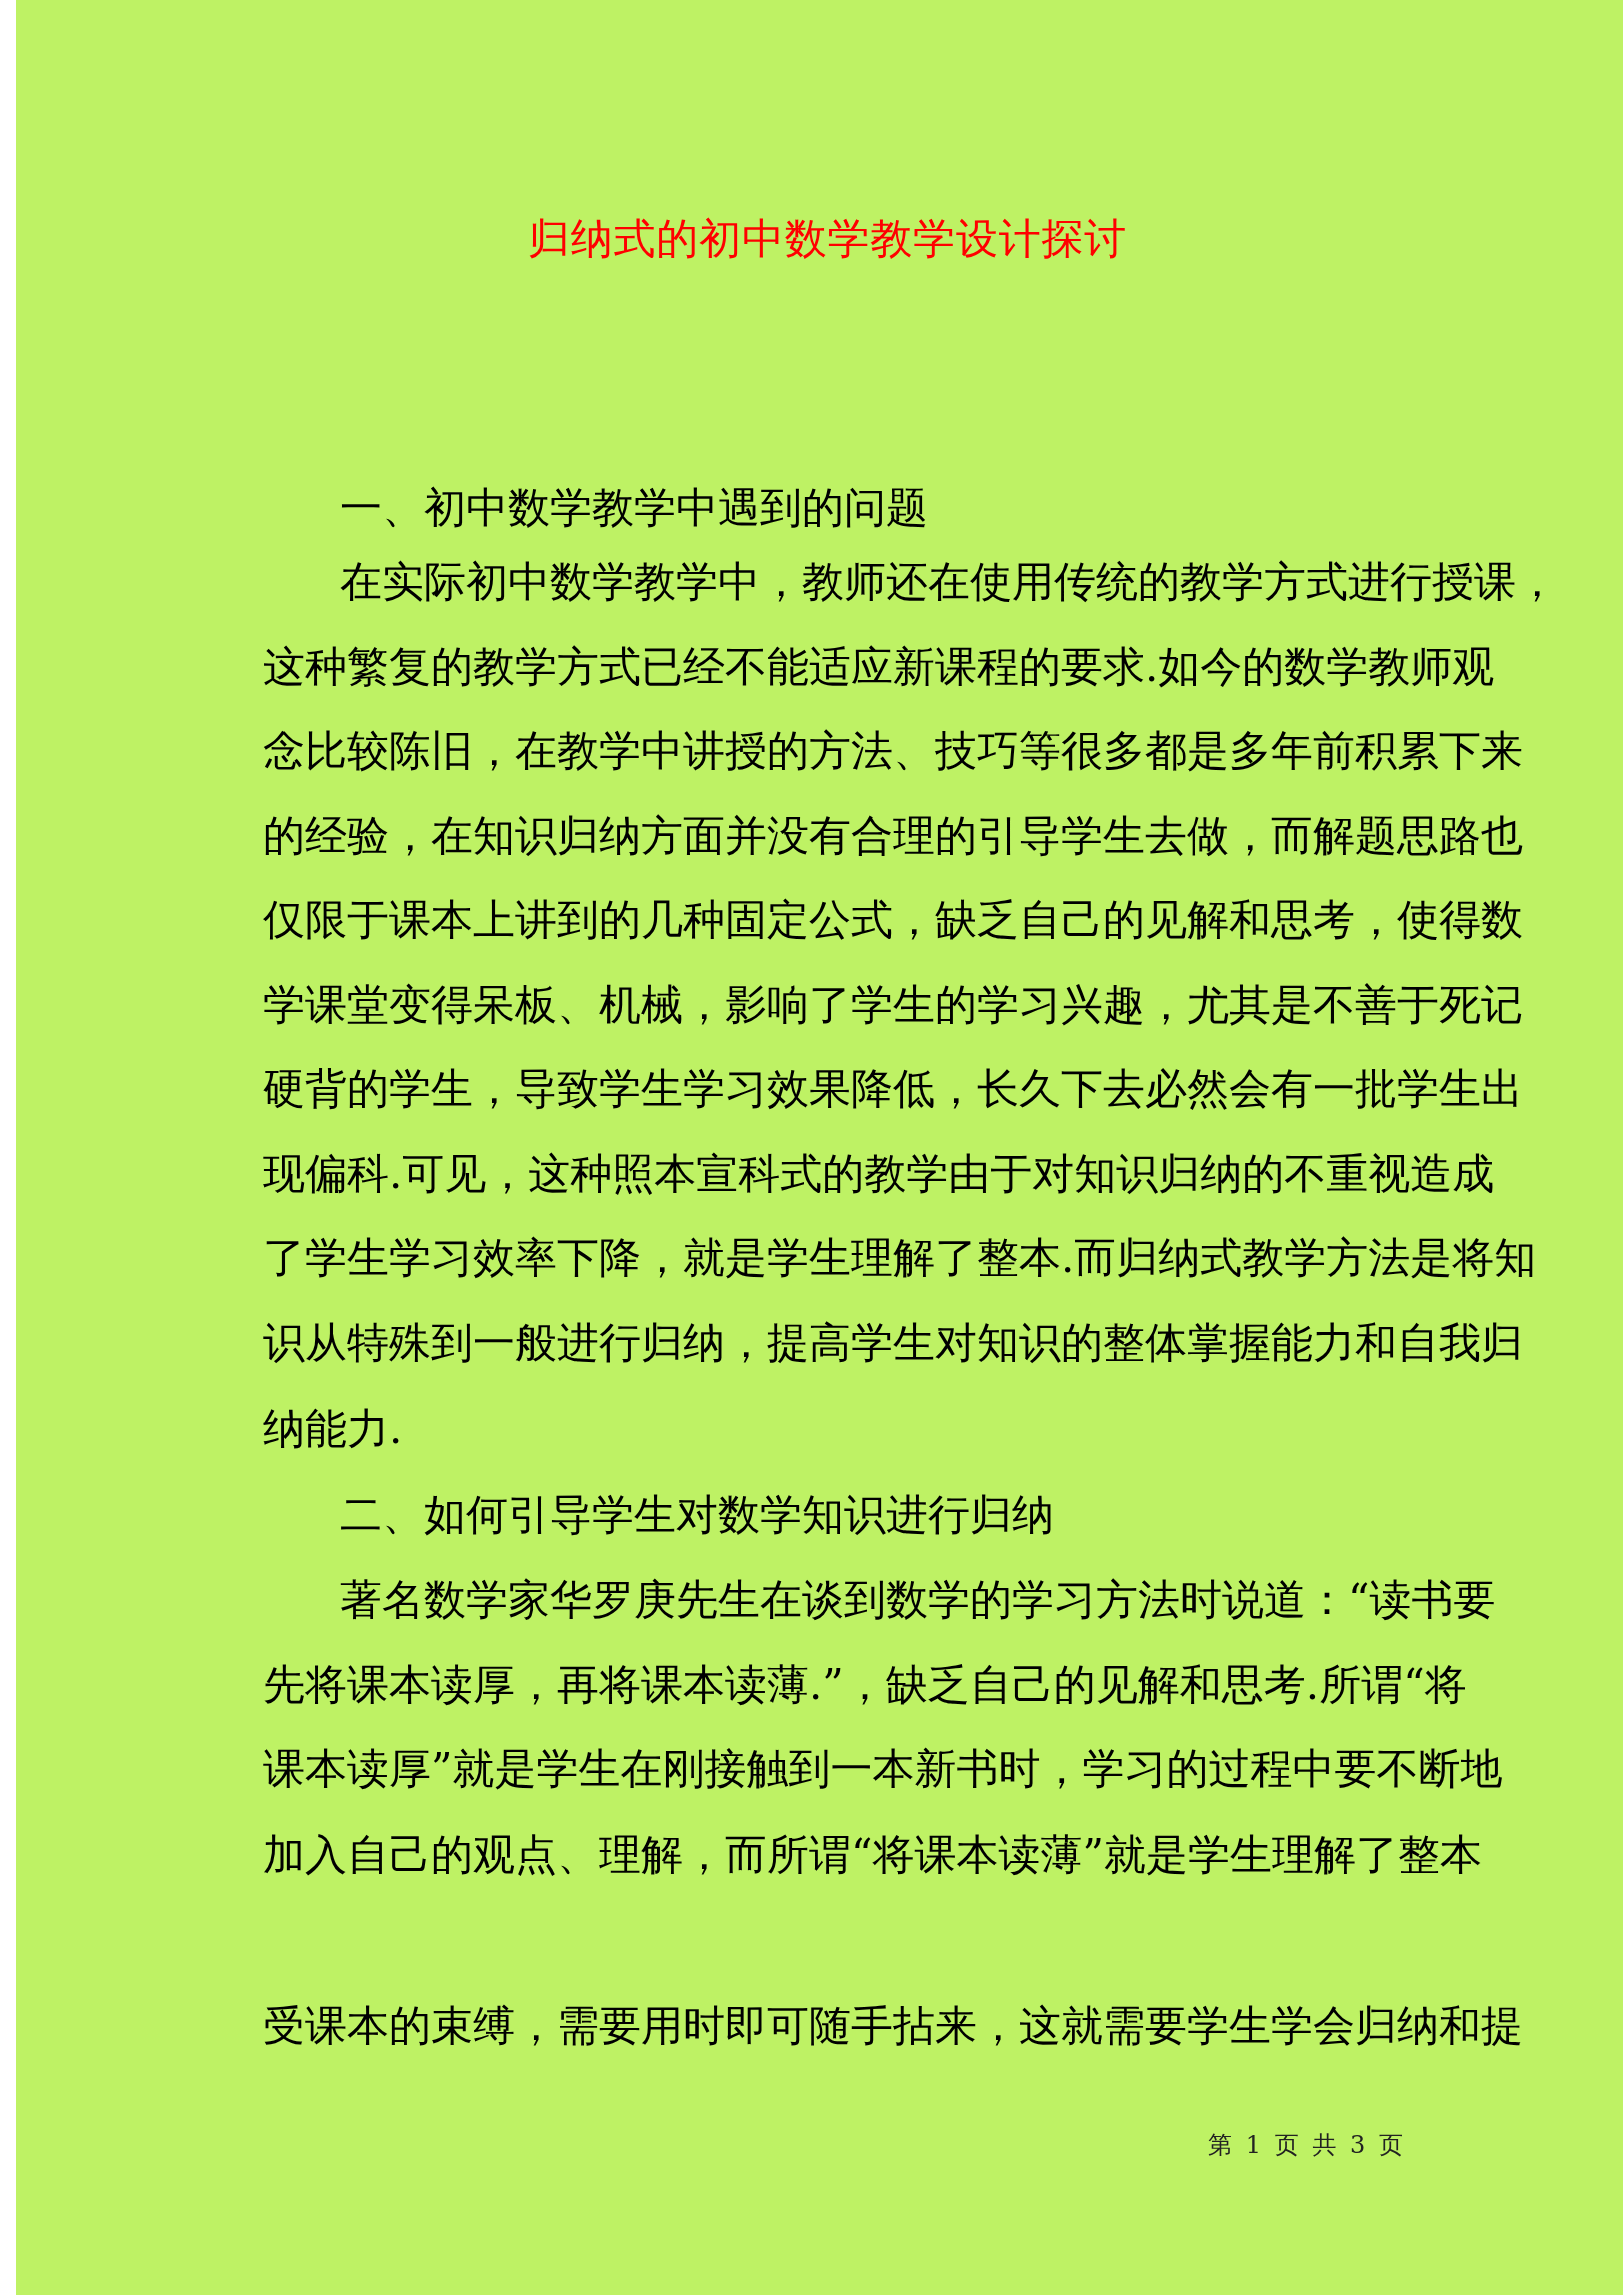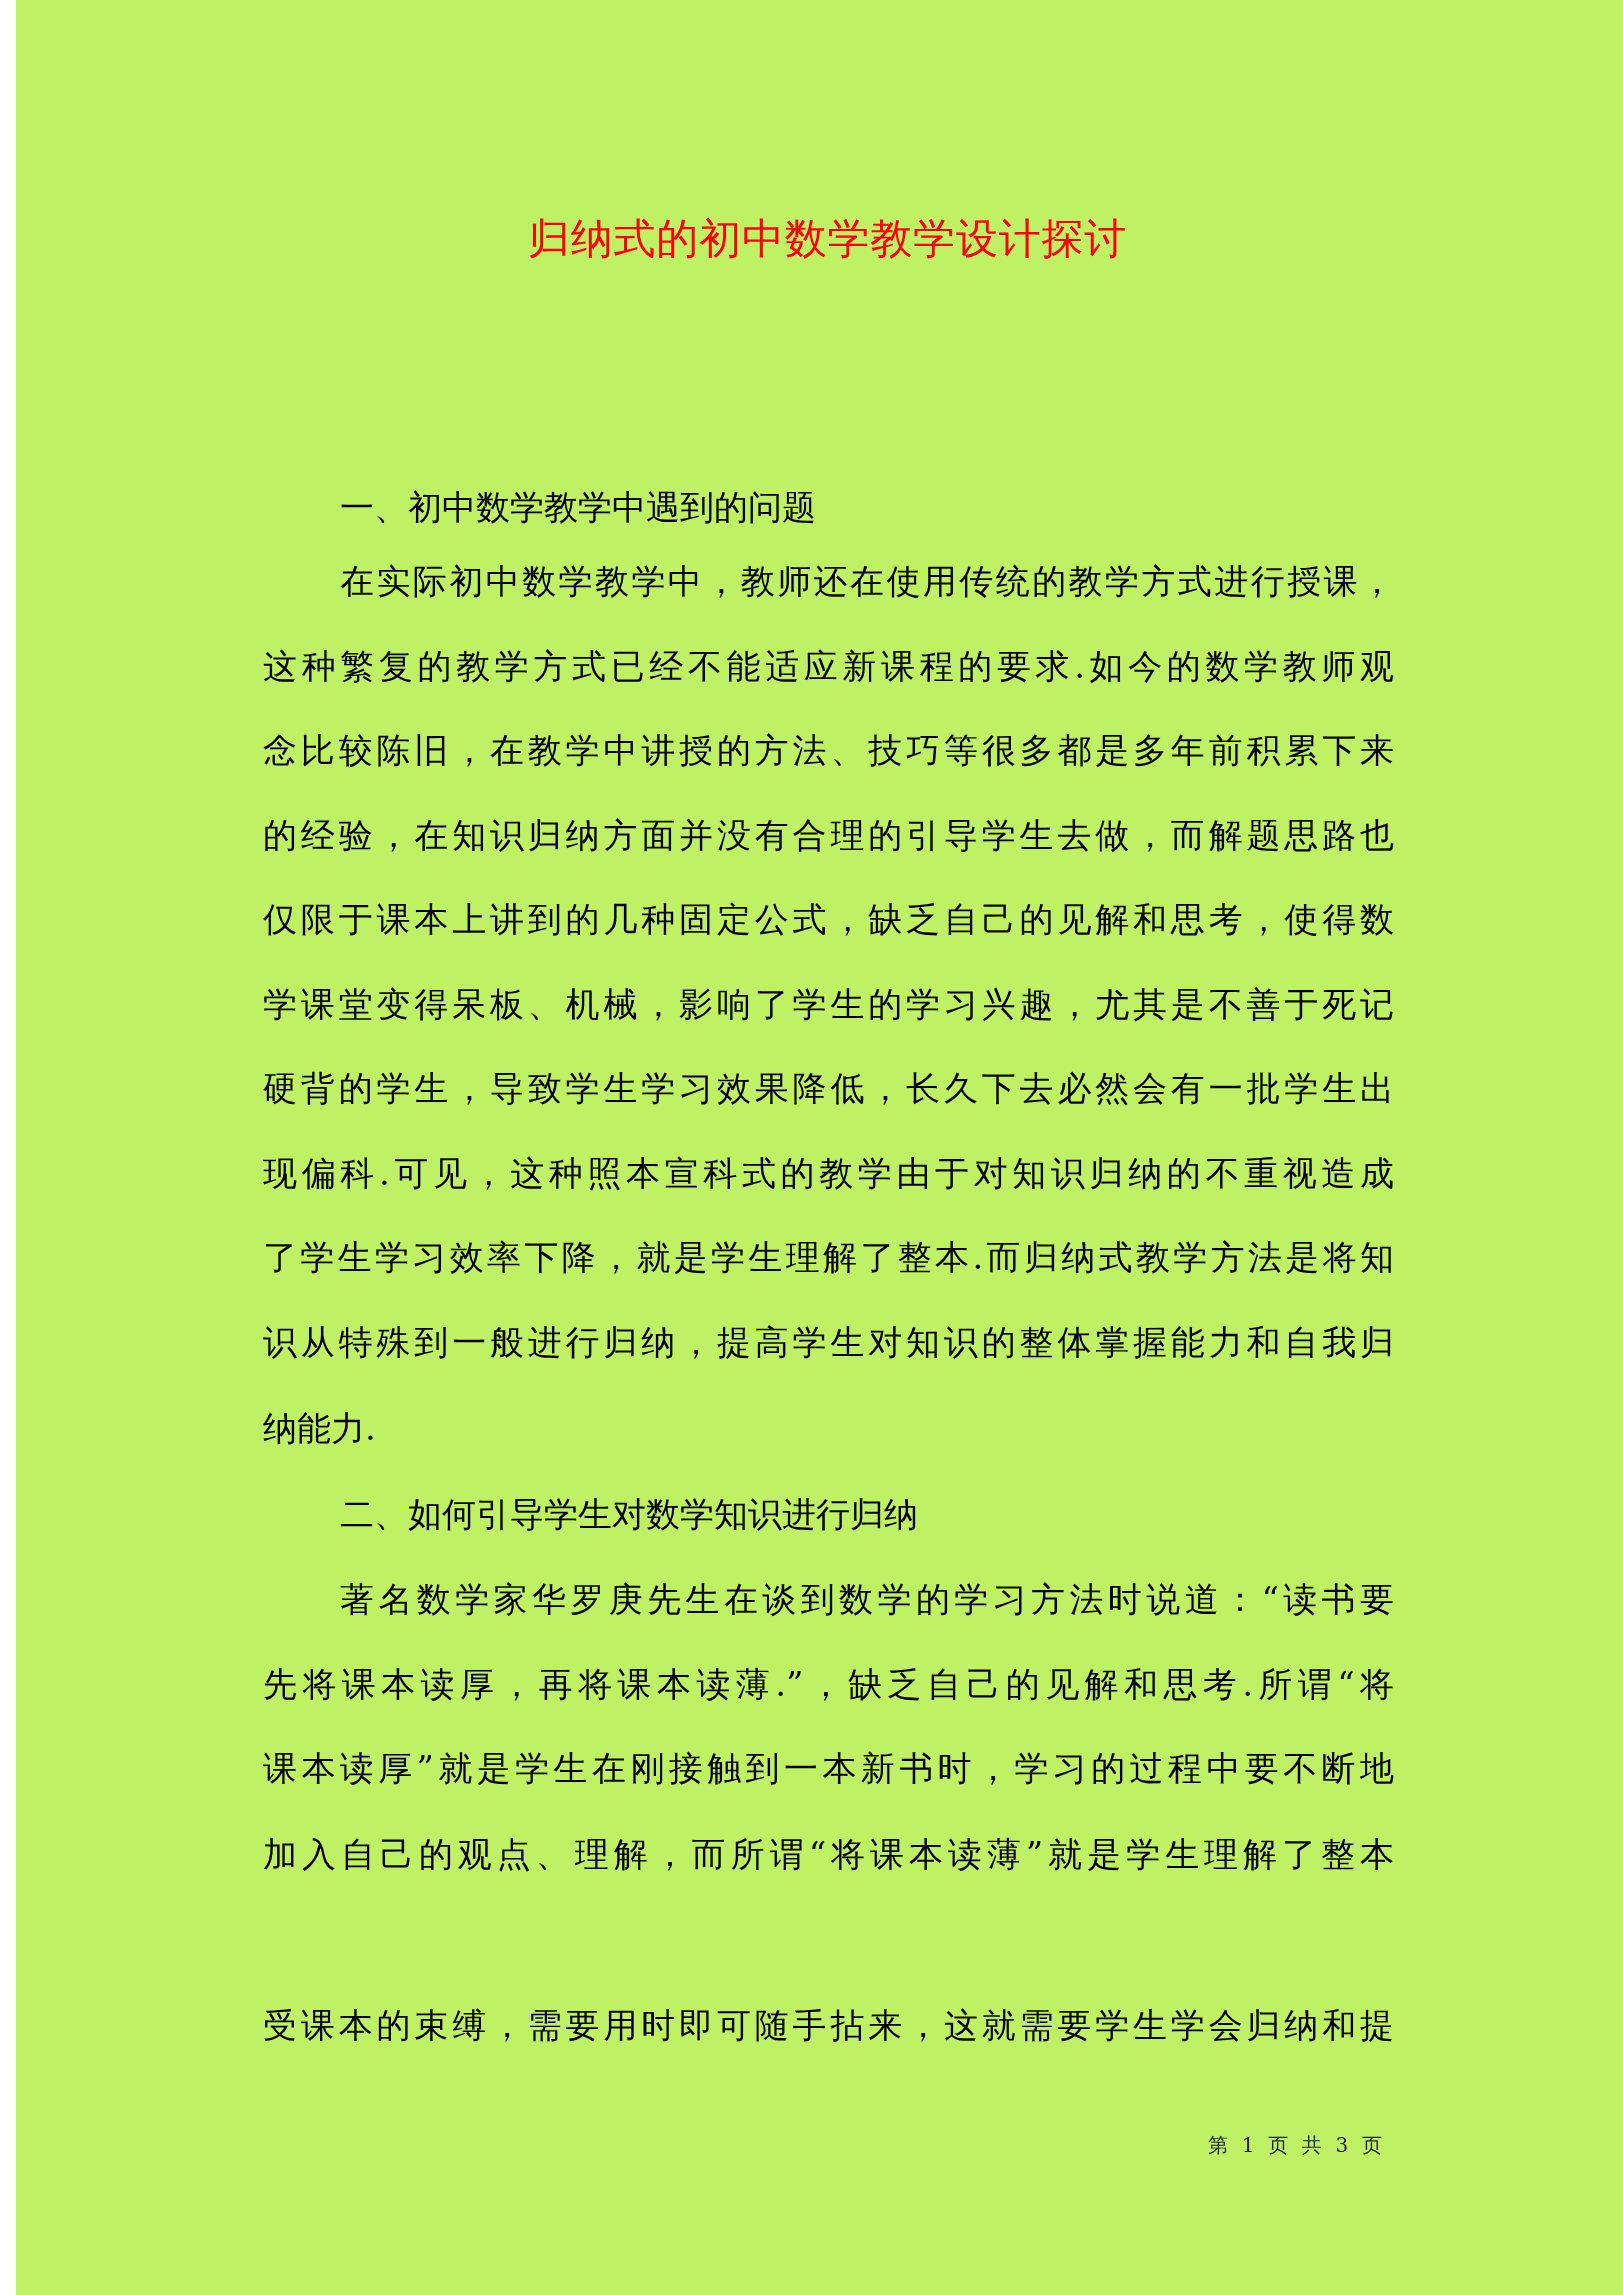--- a/index.html
+++ b/index.html
@@ -35,21 +35,21 @@
       color: #ff0000;
       letter-spacing: 0.8px;
       white-space: nowrap;
     }
     .line {
       position: absolute;
       left: 247px;
       width: 1131px;
       height: 47px;
       line-height: 47px;
-      font-size: 34px;
+      font-size: 42px;
       white-space: nowrap;
       text-align: justify;
       text-align-last: justify;
       overflow: visible;
     }
     .line.indent {
       left: 324px;
       width: 1054px;
     }
     .line.last {
@@ -59,21 +59,21 @@
     .line.heading {
       text-align: left;
       text-align-last: left;
     }
     .footer {
       position: absolute;
       left: 1192px;
       top: 2131px;
       height: 29px;
       line-height: 29px;
-      font-size: 20px;
+      font-size: 24px;
       color: #222222;
       white-space: nowrap;
       word-spacing: 6.8px;
       letter-spacing: 1.7px;
     }
     .footer span {
       margin-right: 12px;
     }
   </style>
 </head>

